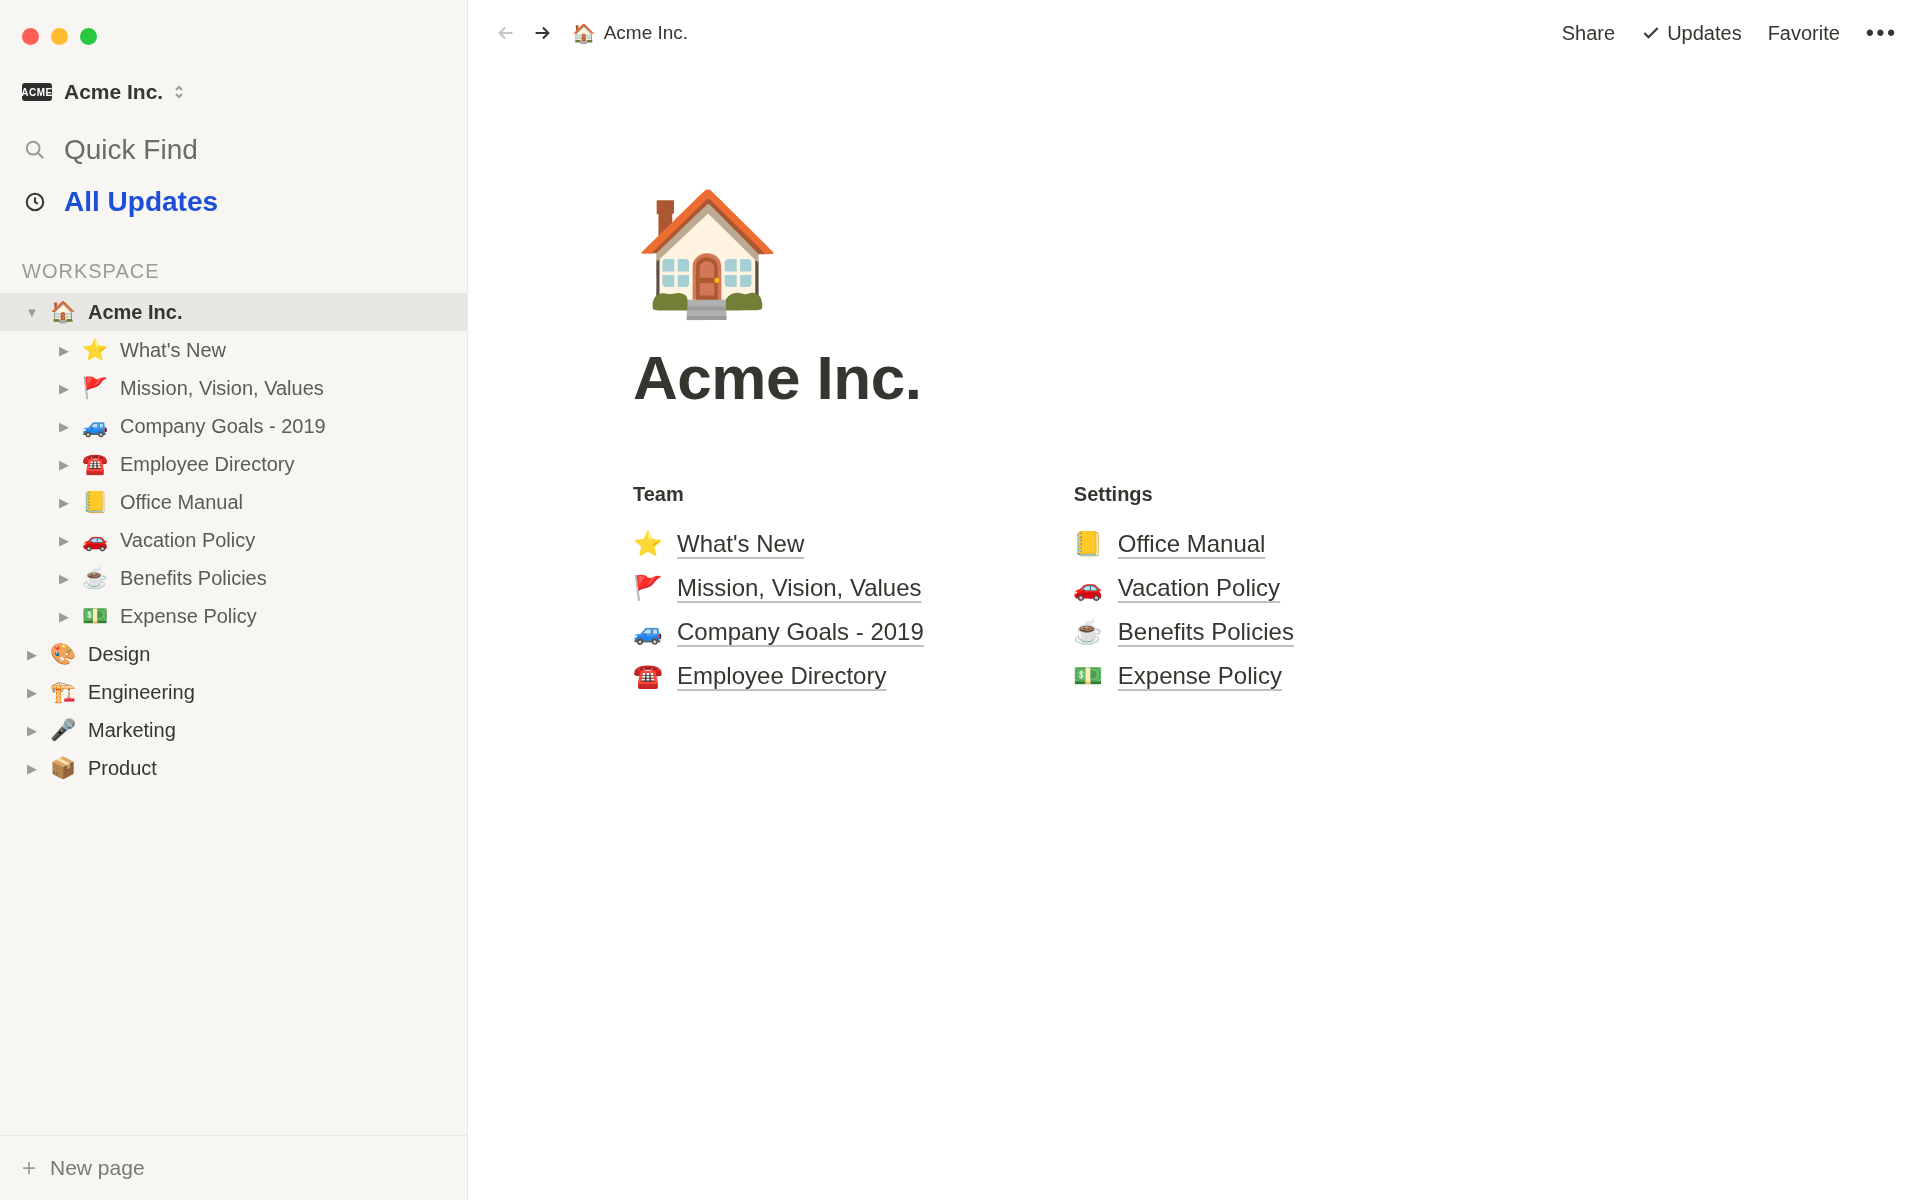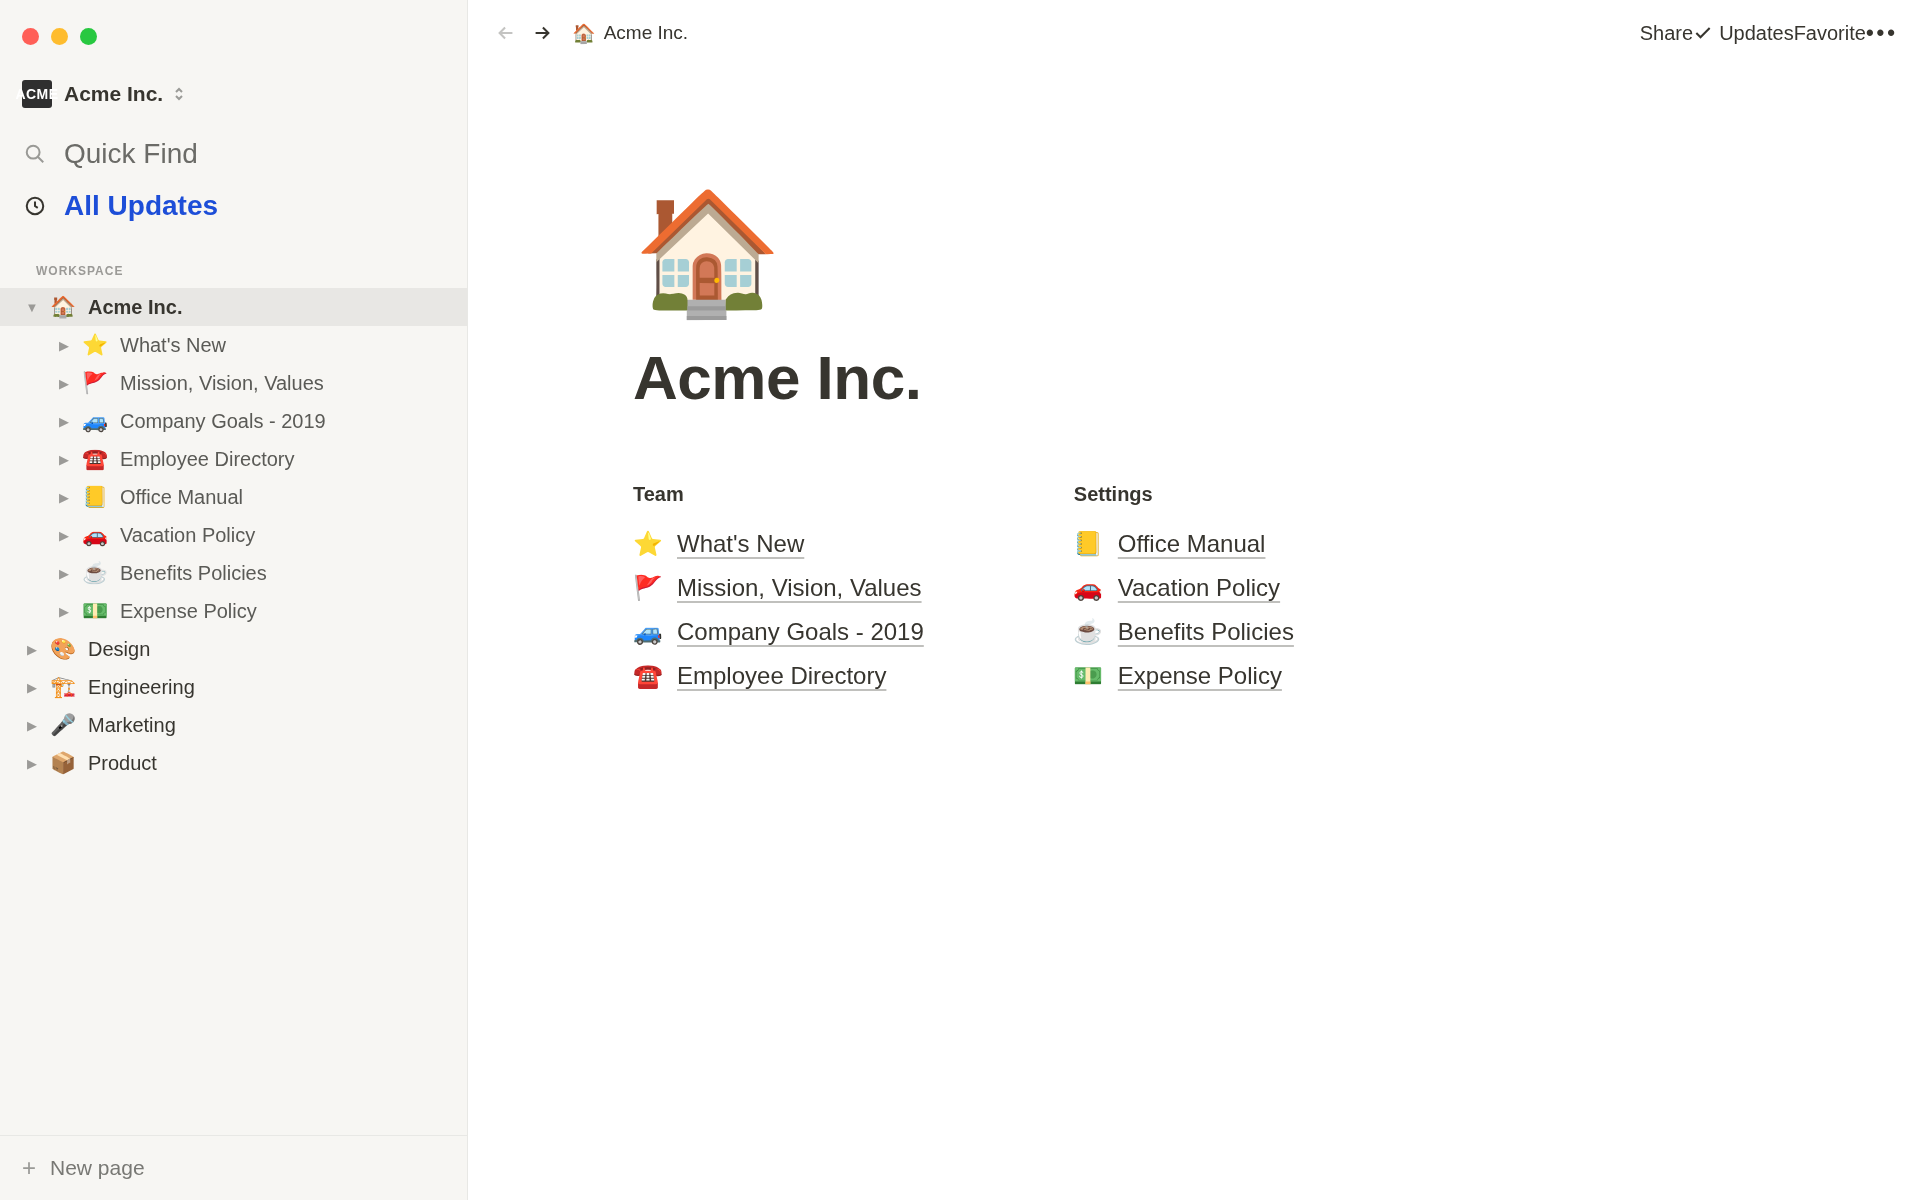--- a/index.html
+++ b/index.html
@@ -42,24 +42,24 @@
     }
     .sidebar-top-spacer { height: 72px; }
     .workspace-switcher {
       display: flex;
       align-items: center;
       padding: 8px 22px 16px 22px;
       cursor: pointer;
     }
     .workspace-badge {
       width: 30px;
-      height: 28px;
+      height: 18px;
       background: #2f2f2f;
       color: #fff;
-      font-size: 14px;
+      font-size: 10px;
       font-weight: 700;
       border-radius: 3px;
       display: flex;
       align-items: center;
       justify-content: center;
       margin-right: 12px;
       letter-spacing: 0.5px;
     }
     .workspace-name {
       font-size: 21px;
@@ -88,23 +88,23 @@
       height: 26px;
       margin-right: 16px;
       display: flex;
       align-items: center;
       justify-content: center;
       color: #9a9a96;
     }
     .util-item.bold { color: #1d4ed8; font-weight: 600; }
     
     .section-label {
-      padding: 18px 22px 10px 36px;
-      font-size: 12px;
-      font-weight: 700;
+      padding: 18px 22px 10px 22px;
+      font-size: 20px;
+      font-weight: 400;
       letter-spacing: 1px;
       color: #9b9a97;
     }
     
     .tree-item {
       display: flex;
       align-items: center;
       padding: 7px 22px;
       cursor: pointer;
       font-size: 20px;
@@ -174,20 +174,21 @@
       display: flex;
       align-items: center;
       margin-left: 10px;
       font-size: 19px;
     }
     .breadcrumb-emoji { font-size: 19px; margin-right: 8px; }
     .topbar-right {
       margin-left: auto;
       display: flex;
       align-items: center;
+      gap: 26px;
       font-size: 20px;
       color: #37352f;
       text-align: center;
     }
     .topbar-action { cursor: pointer; display: flex; align-items: center; gap: 6px; }
     .check-svg { color: #37352f; }
     .more-dots { letter-spacing: 3px; font-size: 22px; font-weight: 700; }
     
     .content {
       padding: 140px 0 0 0;

